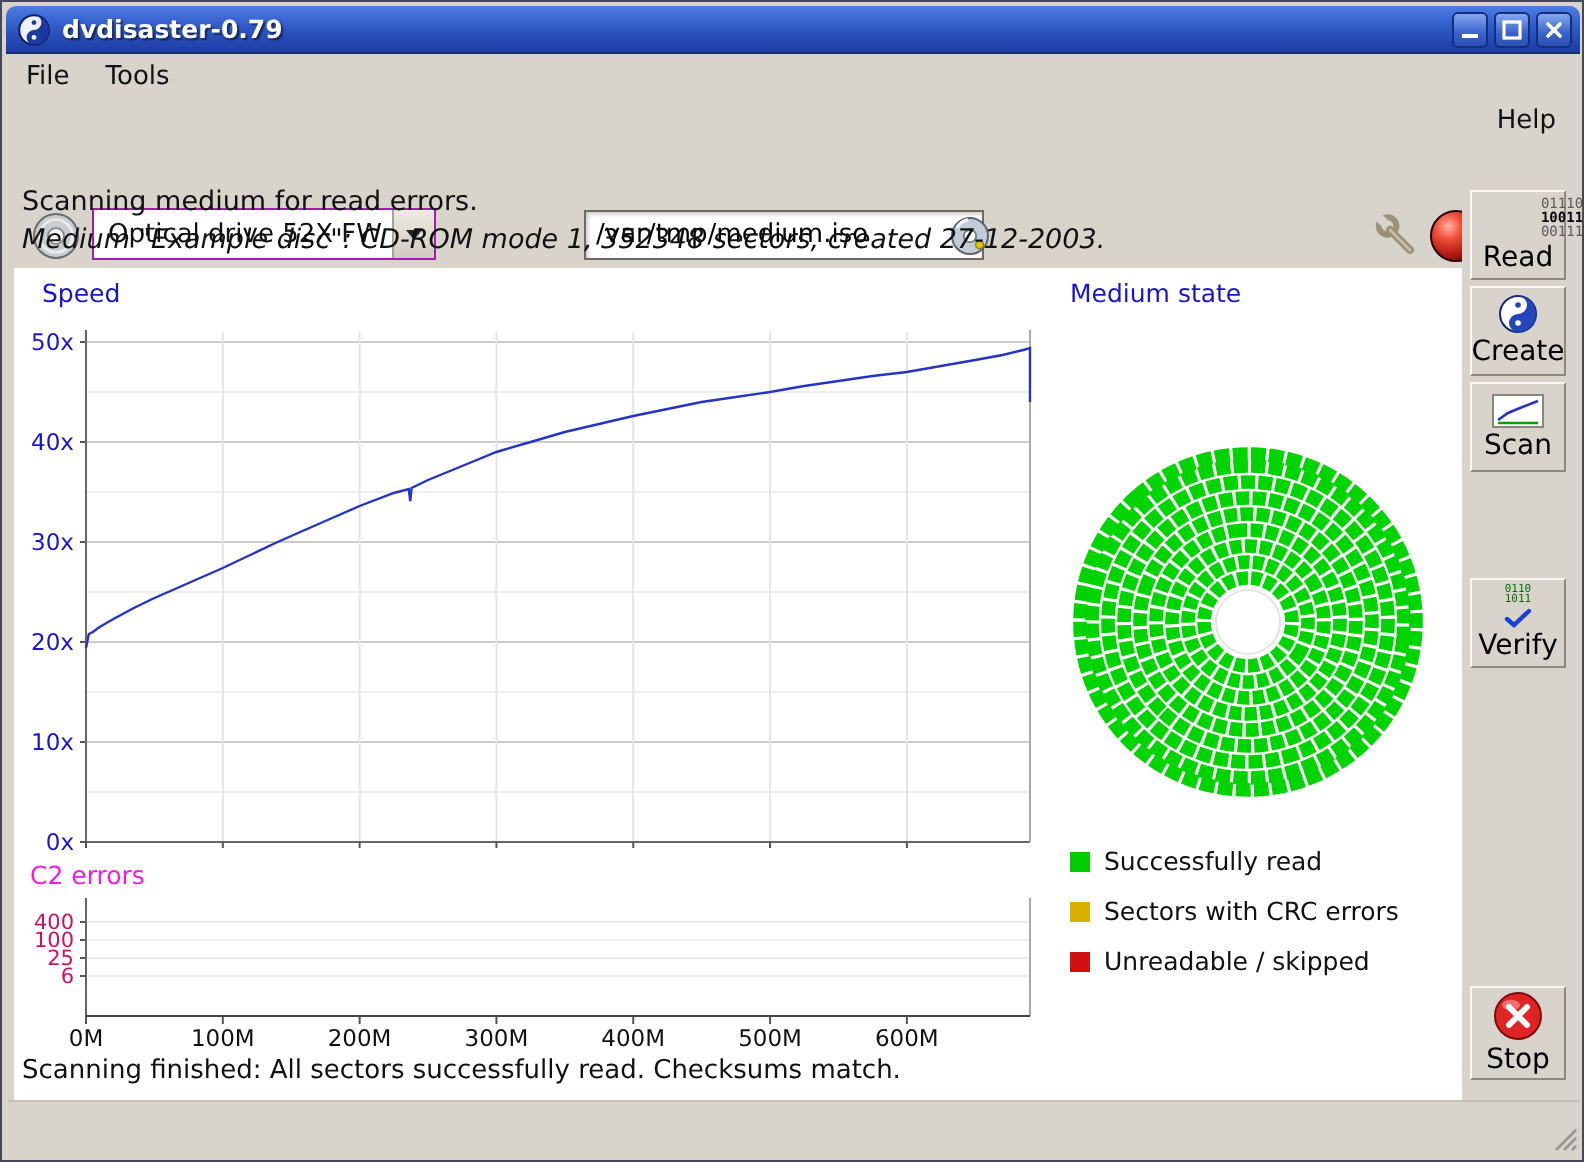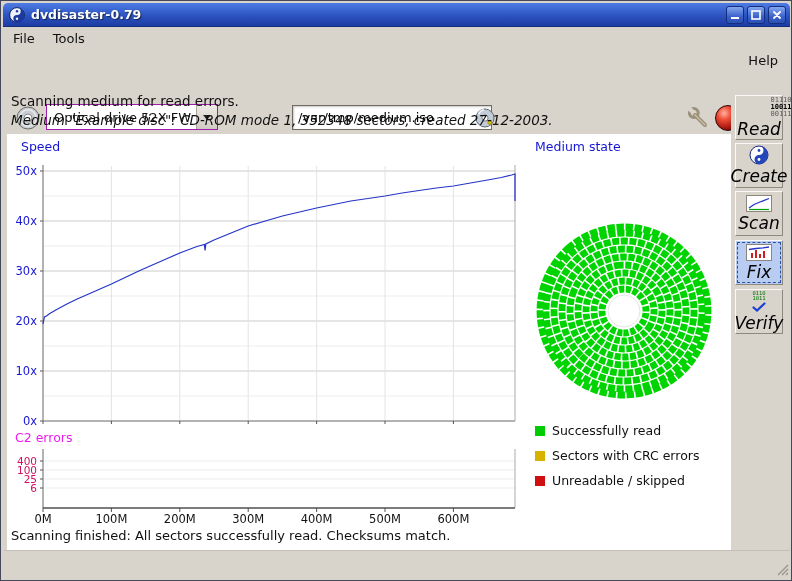--- a/index.html
+++ b/index.html
@@ -52,21 +52,21 @@
   .legend-item{position:absolute;left:528px;display:flex;align-items:center;gap:7px;font-size:12.5px;}
   .legend-swatch{width:10px;height:10px;display:inline-block;}
   .footer-status{position:absolute;left:4px;top:394px;font-size:13px;}
 
   
   .sidebar{position:absolute;left:730px;top:90px;width:56px;height:459px;background:var(--win-bg,#d8d4cc);}
   .side-btn{position:absolute;left:4px;width:48px;height:45px;background:var(--win-bg,#d8d4cc);
     border:1px solid;border-color:#fbf9f5 #8d897f #8d897f #fbf9f5;
     display:flex;flex-direction:column;align-items:center;justify-content:center;gap:1px;cursor:default;}
   .side-btn.active{background:#b9cdf2;outline:1px dashed #2b4fa0;outline-offset:-3px;}
-  .side-label{font-size:17px;color:#000;font-style:italic;}
+  .side-label{font-size:14px;color:#000;}
   .read-rows div{font-size:7px;line-height:7px;}
   .verify-rows div{font-size:5.5px;line-height:5.5px;color:#007200;font-family:"DejaVu Sans Mono","Liberation Mono",monospace;}
 
   
   .bottombar{position:absolute;left:3px;top:549px;width:786px;height:27px;border-top:1px solid #c4c0b8;}
   .viewlog{position:absolute;right:8px;top:3px;height:21px;display:flex;align-items:center;gap:6px;
     padding:0 8px;border:1px solid #b2aea6;font-size:12.5px;}
   .grip{position:absolute;right:1px;bottom:1px;}
 
   svg text{font-family:"DejaVu Sans","Liberation Sans",sans-serif;}
@@ -294,45 +294,42 @@
 
     <div class="side-btn" style="top:100px;">
       <svg width="26" height="17" viewBox="0 0 26 17">
         <rect x="0.5" y="0.5" width="25" height="16" fill="#ffffff" stroke="#8a867e"></rect>
         <polyline points="3,13 8,9.5 14,7 23,3.5" fill="none" stroke="#2434c8" stroke-width="1.3"></polyline>
         <line x1="3" y1="14.5" x2="23" y2="14.5" stroke="#00a000" stroke-width="1.2"></line>
       </svg>
       <div class="side-label">Scan</div>
     </div>
 
-    <div class="side-btn active" style="top:149px;">
-      <svg width="26" height="17" viewBox="0 0 26 17">
-        <rect x="0.5" y="0.5" width="25" height="16" fill="#ffffff" stroke="#8a867e"></rect>
-        <line x1="6" y1="14" x2="6" y2="9" stroke="#cc2020" stroke-width="2"></line>
-        <line x1="10" y1="14" x2="10" y2="6" stroke="#cc2020" stroke-width="2"></line>
-        <line x1="14" y1="14" x2="14" y2="10" stroke="#cc2020" stroke-width="2"></line>
-        <line x1="18" y1="14" x2="18" y2="7" stroke="#cc2020" stroke-width="2"></line>
-        <polyline points="3,5.5 10,4.5 17,3.8 23,3" fill="none" stroke="#2434c8" stroke-width="1.3"></polyline>
-      </svg>
-      <div class="side-label">Fix</div>
-    </div>
 
     <div class="side-btn" style="top:198px;">
       <div style="display:flex;flex-direction:column;align-items:center;">
         <div class="verify-rows">
           <div>0110</div>
           <div>1011</div>
         </div>
         <svg width="14" height="10" viewBox="0 0 14 10">
           <polyline points="1.5,5.5 5,8.5 12.5,1.5" fill="none" stroke="#1b3fd0" stroke-width="2.2" stroke-linecap="round"></polyline>
         </svg>
       </div>
       <div class="side-label">Verify</div>
     </div>
 
+    <div class="side-btn" style="top:402px;height:47px;">
+      <svg width="26" height="26" viewBox="0 0 26 26">
+        <circle cx="13" cy="13" r="11.5" fill="#e02424" stroke="#7d0d0d"></circle>
+        <ellipse cx="9.5" cy="7.5" rx="4.5" ry="2.6" fill="#ffffff" opacity="0.35"></ellipse>
+        <path d="M8.5,8.5 L17.5,17.5 M17.5,8.5 L8.5,17.5" stroke="#ffffff" stroke-width="3" stroke-linecap="round"></path>
+      </svg>
+      <div class="side-label">Stop</div>
+    </div>
   </div>
 
   <div class="bottombar">
     <svg class="grip" width="13" height="13" viewBox="0 0 13 13">
       <path d="M12,2 L2,12 M12,6 L6,12 M12,10 L10,12" stroke="#9a968e" stroke-width="1.4"></path>
     </svg>
   </div>
 
 </div>
 

